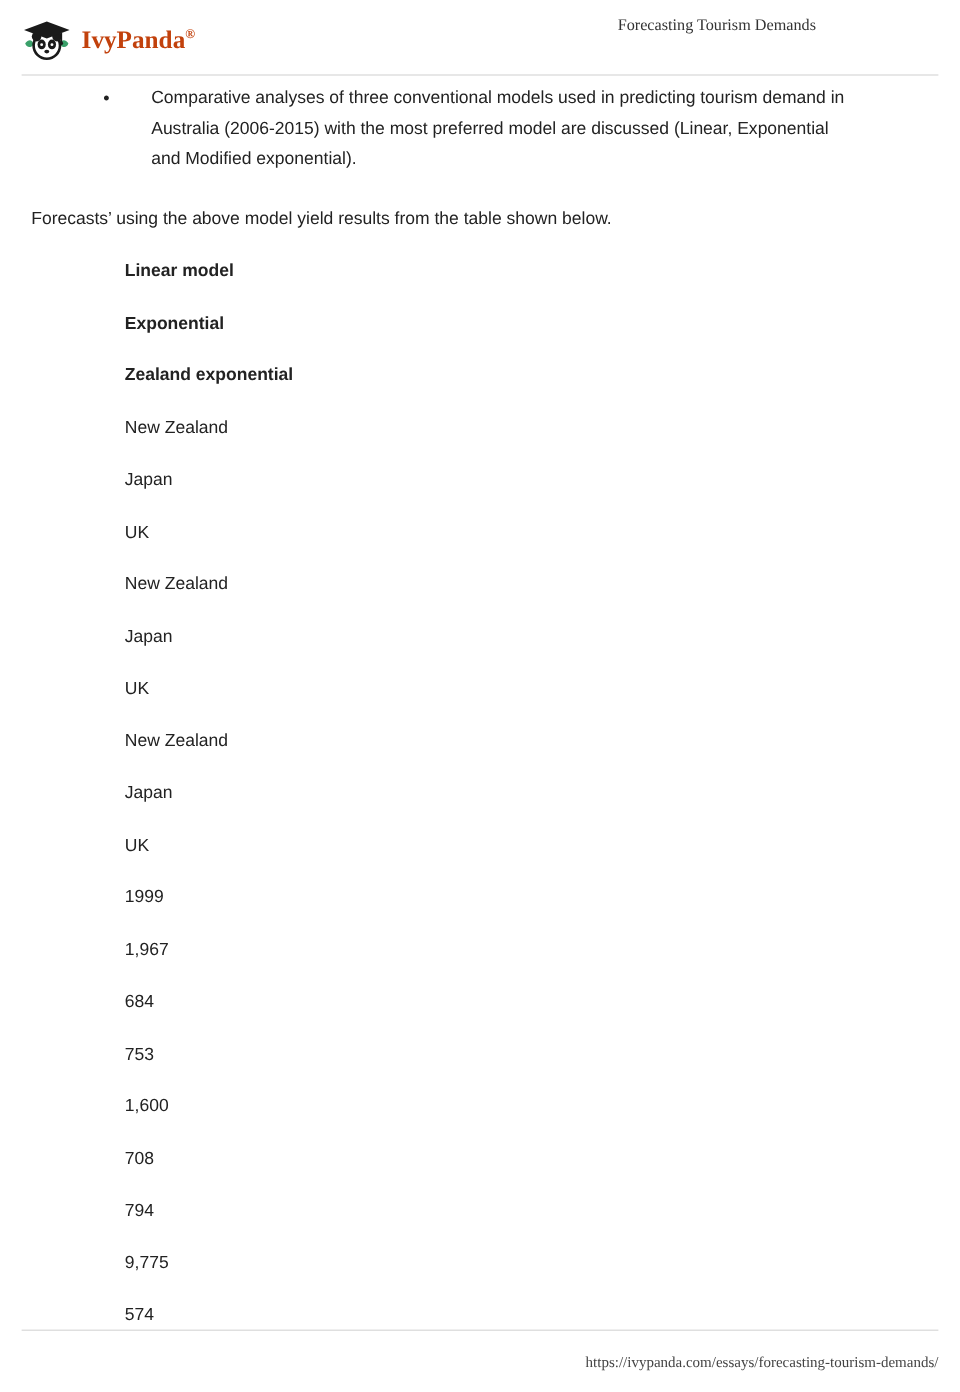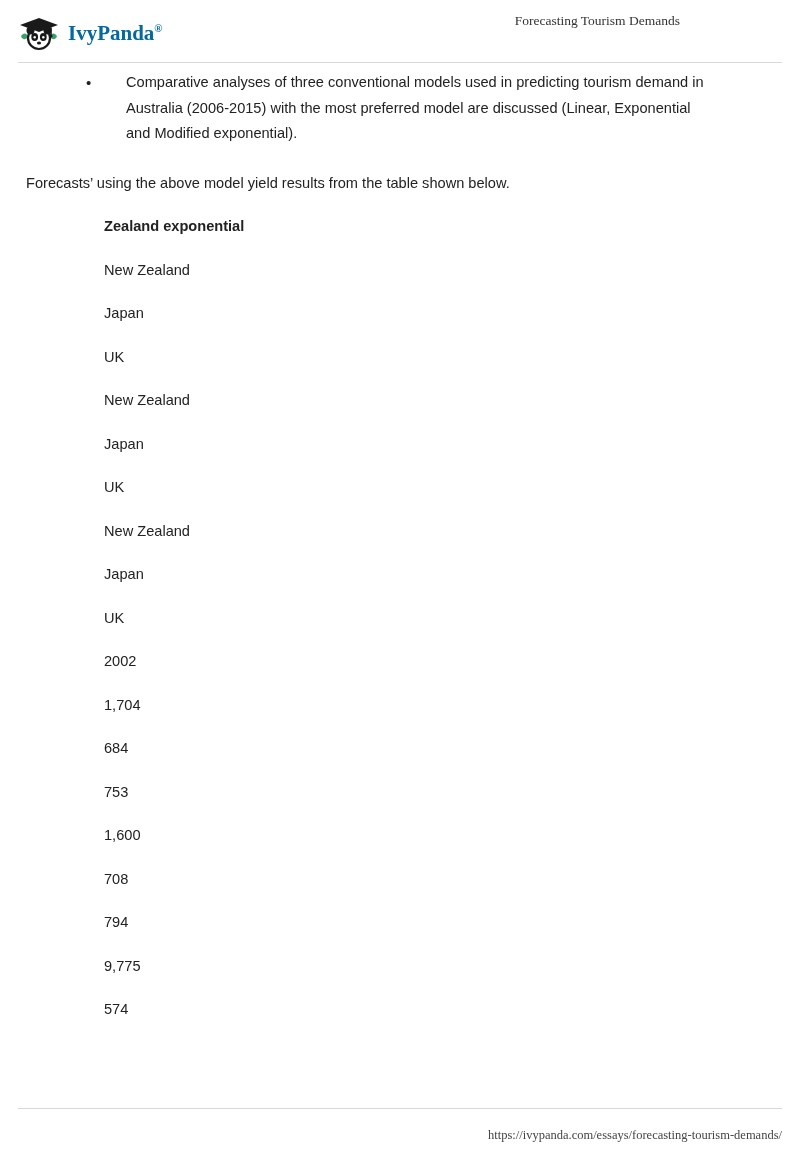--- a/index.html
+++ b/index.html
@@ -42,21 +42,21 @@
   .brand-logo {
     width: 42px;
     height: 38px;
     position: relative;
     display: block;
   }
   .brand-text {
     font-family: "Liberation Serif", serif;
     font-size: 21px;
     font-weight: bold;
-    color: #0369a1;
+    color: #c2410c;
     letter-spacing: 0px;
     white-space: nowrap;
   }
   .brand-text .reg {
     font-size: 11px;
     vertical-align: super;
     font-weight: bold;
   }
 
   .doc-title {
@@ -185,32 +185,34 @@
   <div class="content">
 
     <div class="bullet-block">
       <div class="bullet-item">
         <span class="bullet-dot">•</span>
         <span>Comparative analyses of three conventional models used in predicting tourism demand in Australia (2006-2015) with the most preferred model are discussed (Linear, Exponential and Modified exponential).</span>
       </div>
     </div>
 
     <p class="para first-gap">Forecasts’ using the above model yield results from the table shown below.</p>
+    <p class="para bold">Linear model</p>
+    <p class="para bold">Exponential</p>
     <p class="para bold">Zealand exponential</p>
     <p class="para">New Zealand</p>
     <p class="para">Japan</p>
     <p class="para">UK</p>
     <p class="para">New Zealand</p>
     <p class="para">Japan</p>
     <p class="para">UK</p>
     <p class="para">New Zealand</p>
     <p class="para">Japan</p>
     <p class="para">UK</p>
-    <p class="para">2002</p>
-    <p class="para">1,704</p>
+    <p class="para">1999</p>
+    <p class="para">1,967</p>
     <p class="para">684</p>
     <p class="para">753</p>
     <p class="para">1,600</p>
     <p class="para">708</p>
     <p class="para">794</p>
     <p class="para">9,775</p>
     <p class="para">574</p>
   </div>
 
   <div class="footer-rule"></div>

